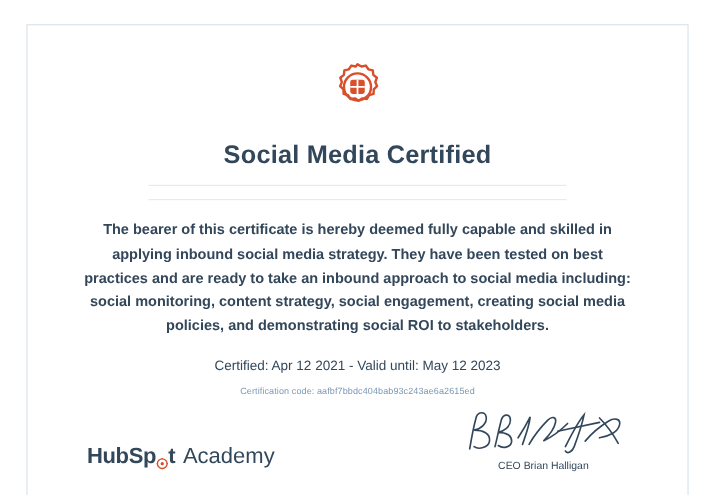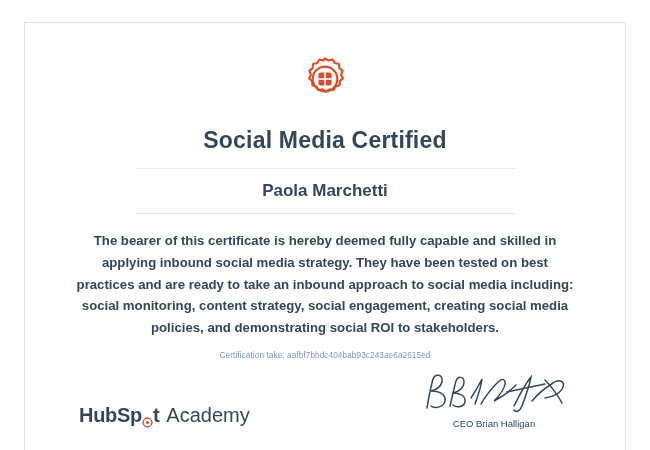--- a/index.html
+++ b/index.html
@@ -180,28 +180,28 @@
             <line x1="28" y1="17.6" x2="28" y2="30.4"></line>
             <line x1="21.4" y1="24" x2="34.6" y2="24"></line>
           </g>
         </svg>
       </div>
 
       <div class="title">Social Media Certified</div>
 
       <div class="divider"></div>
 
-      <div class="recipient">Paola Marchetti</div>
 
       <div class="divider2"></div>
 
       <div class="body-text">The bearer of this certificate is hereby deemed fully capable and skilled in applying inbound social media strategy. They have been tested on best practices and are ready to take an inbound approach to social media including: social monitoring, content strategy, social engagement, creating social media policies, and demonstrating social ROI to stakeholders.</div>
 
-
-      <div class="code">Certification take: aafbf7bbdc404bab93c243ae6a2615ed</div>
+      <div class="validity">Certified: Apr 12 2021 - Valid until: May 12 2023</div>
+
+      <div class="code">Certification code: aafbf7bbdc404bab93c243ae6a2615ed</div>
 
       <div class="footer">
 
         <div class="brand">
           <span class="hub">HubSp</span>
           <span class="sprocket">
             <svg width="11" height="11" viewBox="0 0 11 11" xmlns="http://www.w3.org/2000/svg">
               <circle cx="5.5" cy="5.5" r="4.4" fill="none" stroke="#d94f2b" stroke-width="1.2"></circle>
               <circle cx="5.5" cy="5.5" r="1.5" fill="#d94f2b"></circle>
               <g stroke="#d94f2b" stroke-width="1.2">

